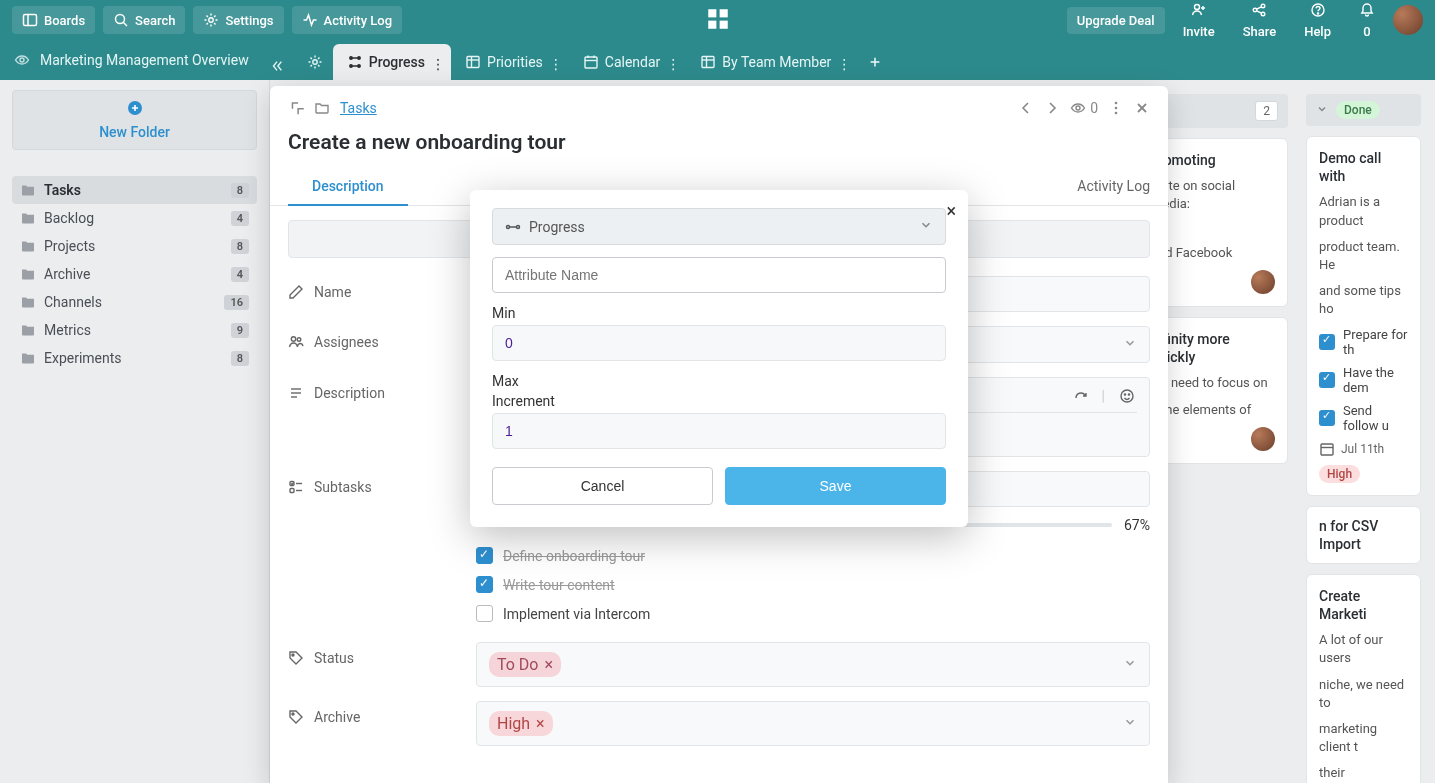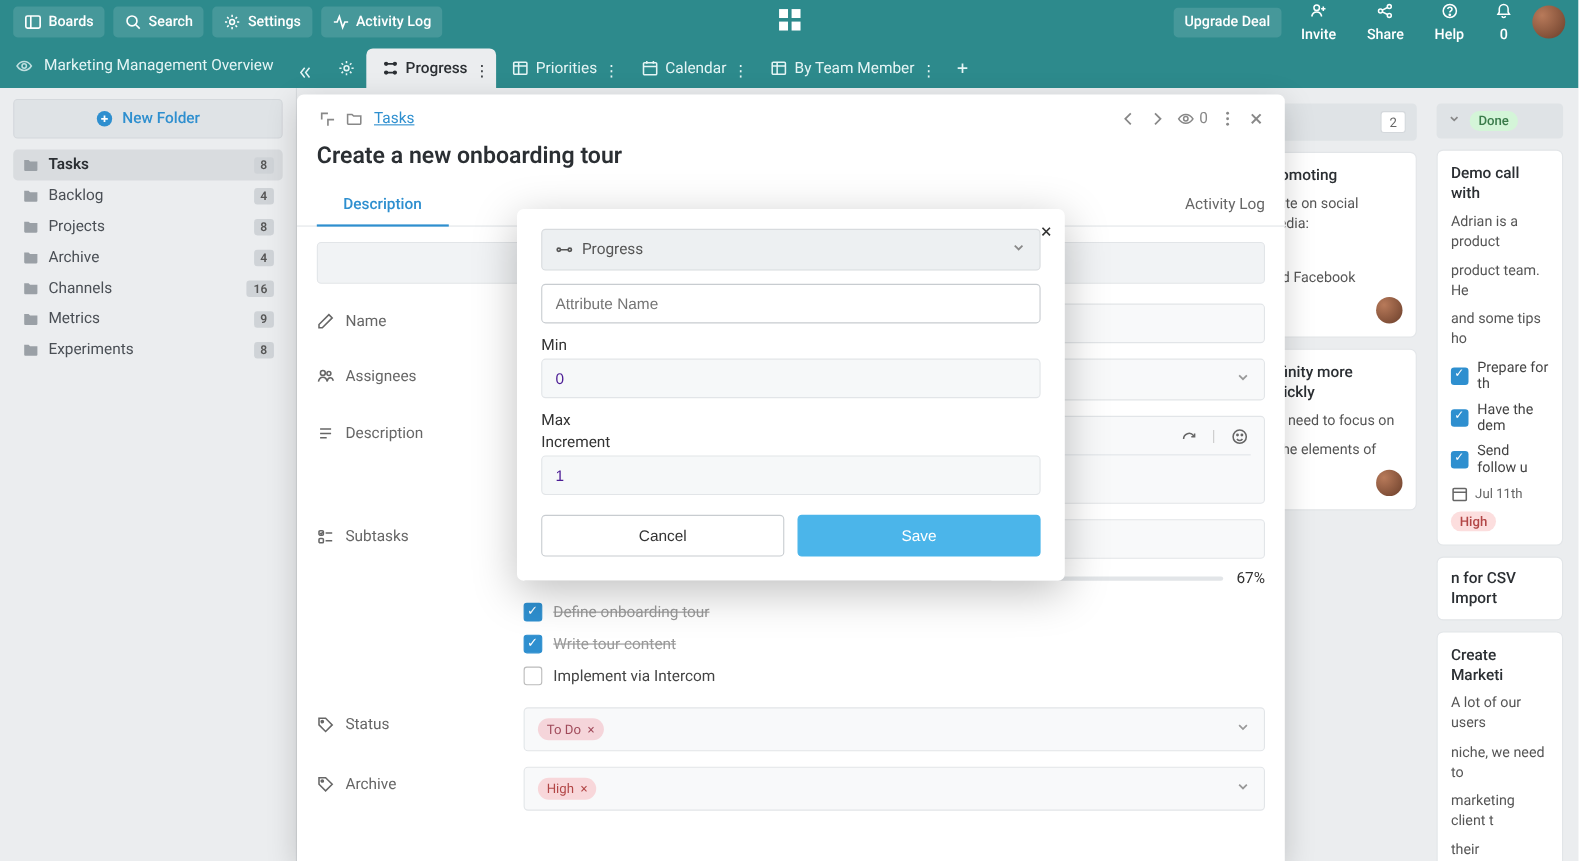--- a/index.html
+++ b/index.html
@@ -128,22 +128,23 @@
   display: flex;
   align-items: center;
   justify-content: center;
   gap: 8px;
   background: #dfe3e6;
   color: #2e8fcf;
   font-weight: 500;
   padding: 9px;
   border-radius: 4px;
   cursor: pointer;
-  margin-bottom: 10px;
+  margin-bottom: 26px;
   border: 1px solid #d4d8dc;
+  flex-direction: column;
 }
 .folder-list { list-style: none; }
 .folder-item {
   display: flex;
   align-items: center;
   gap: 8px;
   padding: 6px 8px;
   border-radius: 4px;
   cursor: pointer;
   color: #4a4f55;
@@ -384,21 +385,21 @@
 .progress-bar {
   flex: 1; height: 4px; background: #e2e5e8; border-radius: 2px; position: relative;
 }
 .progress-bar .fill {
   position: absolute; left: 0; top: 0; bottom: 0;
   background: #aaa; border-radius: 2px;
 }
 .tag-pill {
   display: inline-flex; align-items: center; gap: 6px;
   background: #f5d5da; color: #a04a5a;
-  padding: 3px 8px; border-radius: 10px; font-size: 12px;
+  padding: 3px 8px; border-radius: 10px; font-size: 16px;
 }
 .tag-pill .x { cursor: pointer; }
 
 
 .inner-modal {
   position: absolute;
   top: 190px;
   left: 470px;
   width: 498px;
   background: #fff;

